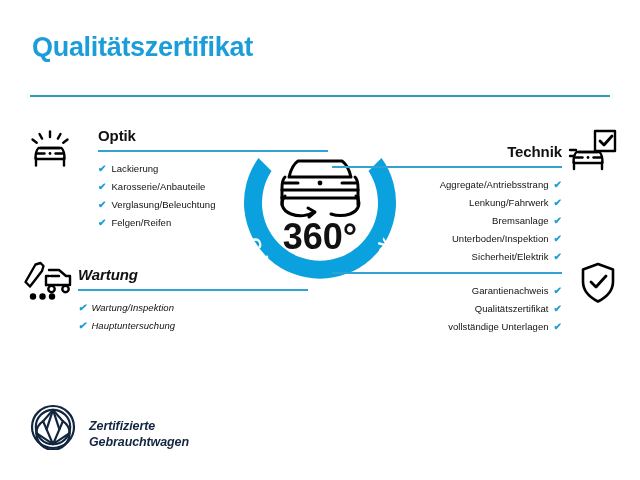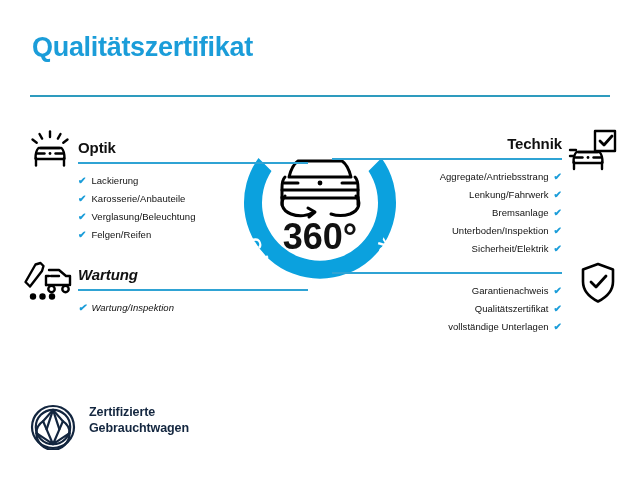--- a/index.html
+++ b/index.html
@@ -38,23 +38,23 @@
   }
 
   
   .block {
     position: absolute;
     width: 230px;
   }
   .block-left   { left: 78px; }
   .block-right  { left: 332px; text-align: right; }
 
-  .block-optik    { top: 140px; }
+  .block-optik    { top: 128px; margin-left: 20px; }
   .block-wartung  { top: 267px; font-style: italic; }
-  .block-technik  { top: 136px; }
+  .block-technik  { top: 144px; }
   .block-garantie { top: 267px; }
 
   .block-head {
     font-size: 15px;
     font-weight: bold;
     color: #111111;
     line-height: 1.1;
     letter-spacing: -0.1px;
   }
   .block-rule {
@@ -104,21 +104,22 @@
     height: 200px;
   }
   .badge svg { display: block; }
 
   
   .footer {
     position: absolute;
     left: 30px;
     top: 404px;
     display: flex;
-    align-items: flex-start;
+    align-items: flex-end;
+    font-style: italic;
   }
   .vw-mark { width: 46px; height: 46px; display: block; }
   .footer-text {
     margin-left: 13px;
     font-size: 12.5px;
     font-weight: bold;
     line-height: 16px;
     color: #13263F;
     letter-spacing: -0.1px;
   }
@@ -234,20 +235,21 @@
       <li><span class="check">✔</span><span>Verglasung/Beleuchtung</span></li>
       <li><span class="check">✔</span><span>Felgen/Reifen</span></li>
     </ul>
 </div>
 
 <div class="block block-left block-wartung">
   <div class="block-head">Wartung</div>
   <div class="block-rule"></div>
   <ul class="items">
       <li><span class="check">✔</span><span>Wartung/Inspektion</span></li>
+      <li><span class="check">✔</span><span>Hauptuntersuchung</span></li>
     </ul>
 </div>
 
 <div class="block block-right block-technik">
   <div class="block-head">Technik</div>
   <div class="block-rule"></div>
   <ul class="items">
       <li><span>Aggregate/Antriebsstrang</span><span class="check">✔</span></li>
       <li><span>Lenkung/Fahrwerk</span><span class="check">✔</span></li>
       <li><span>Bremsanlage</span><span class="check">✔</span></li>

